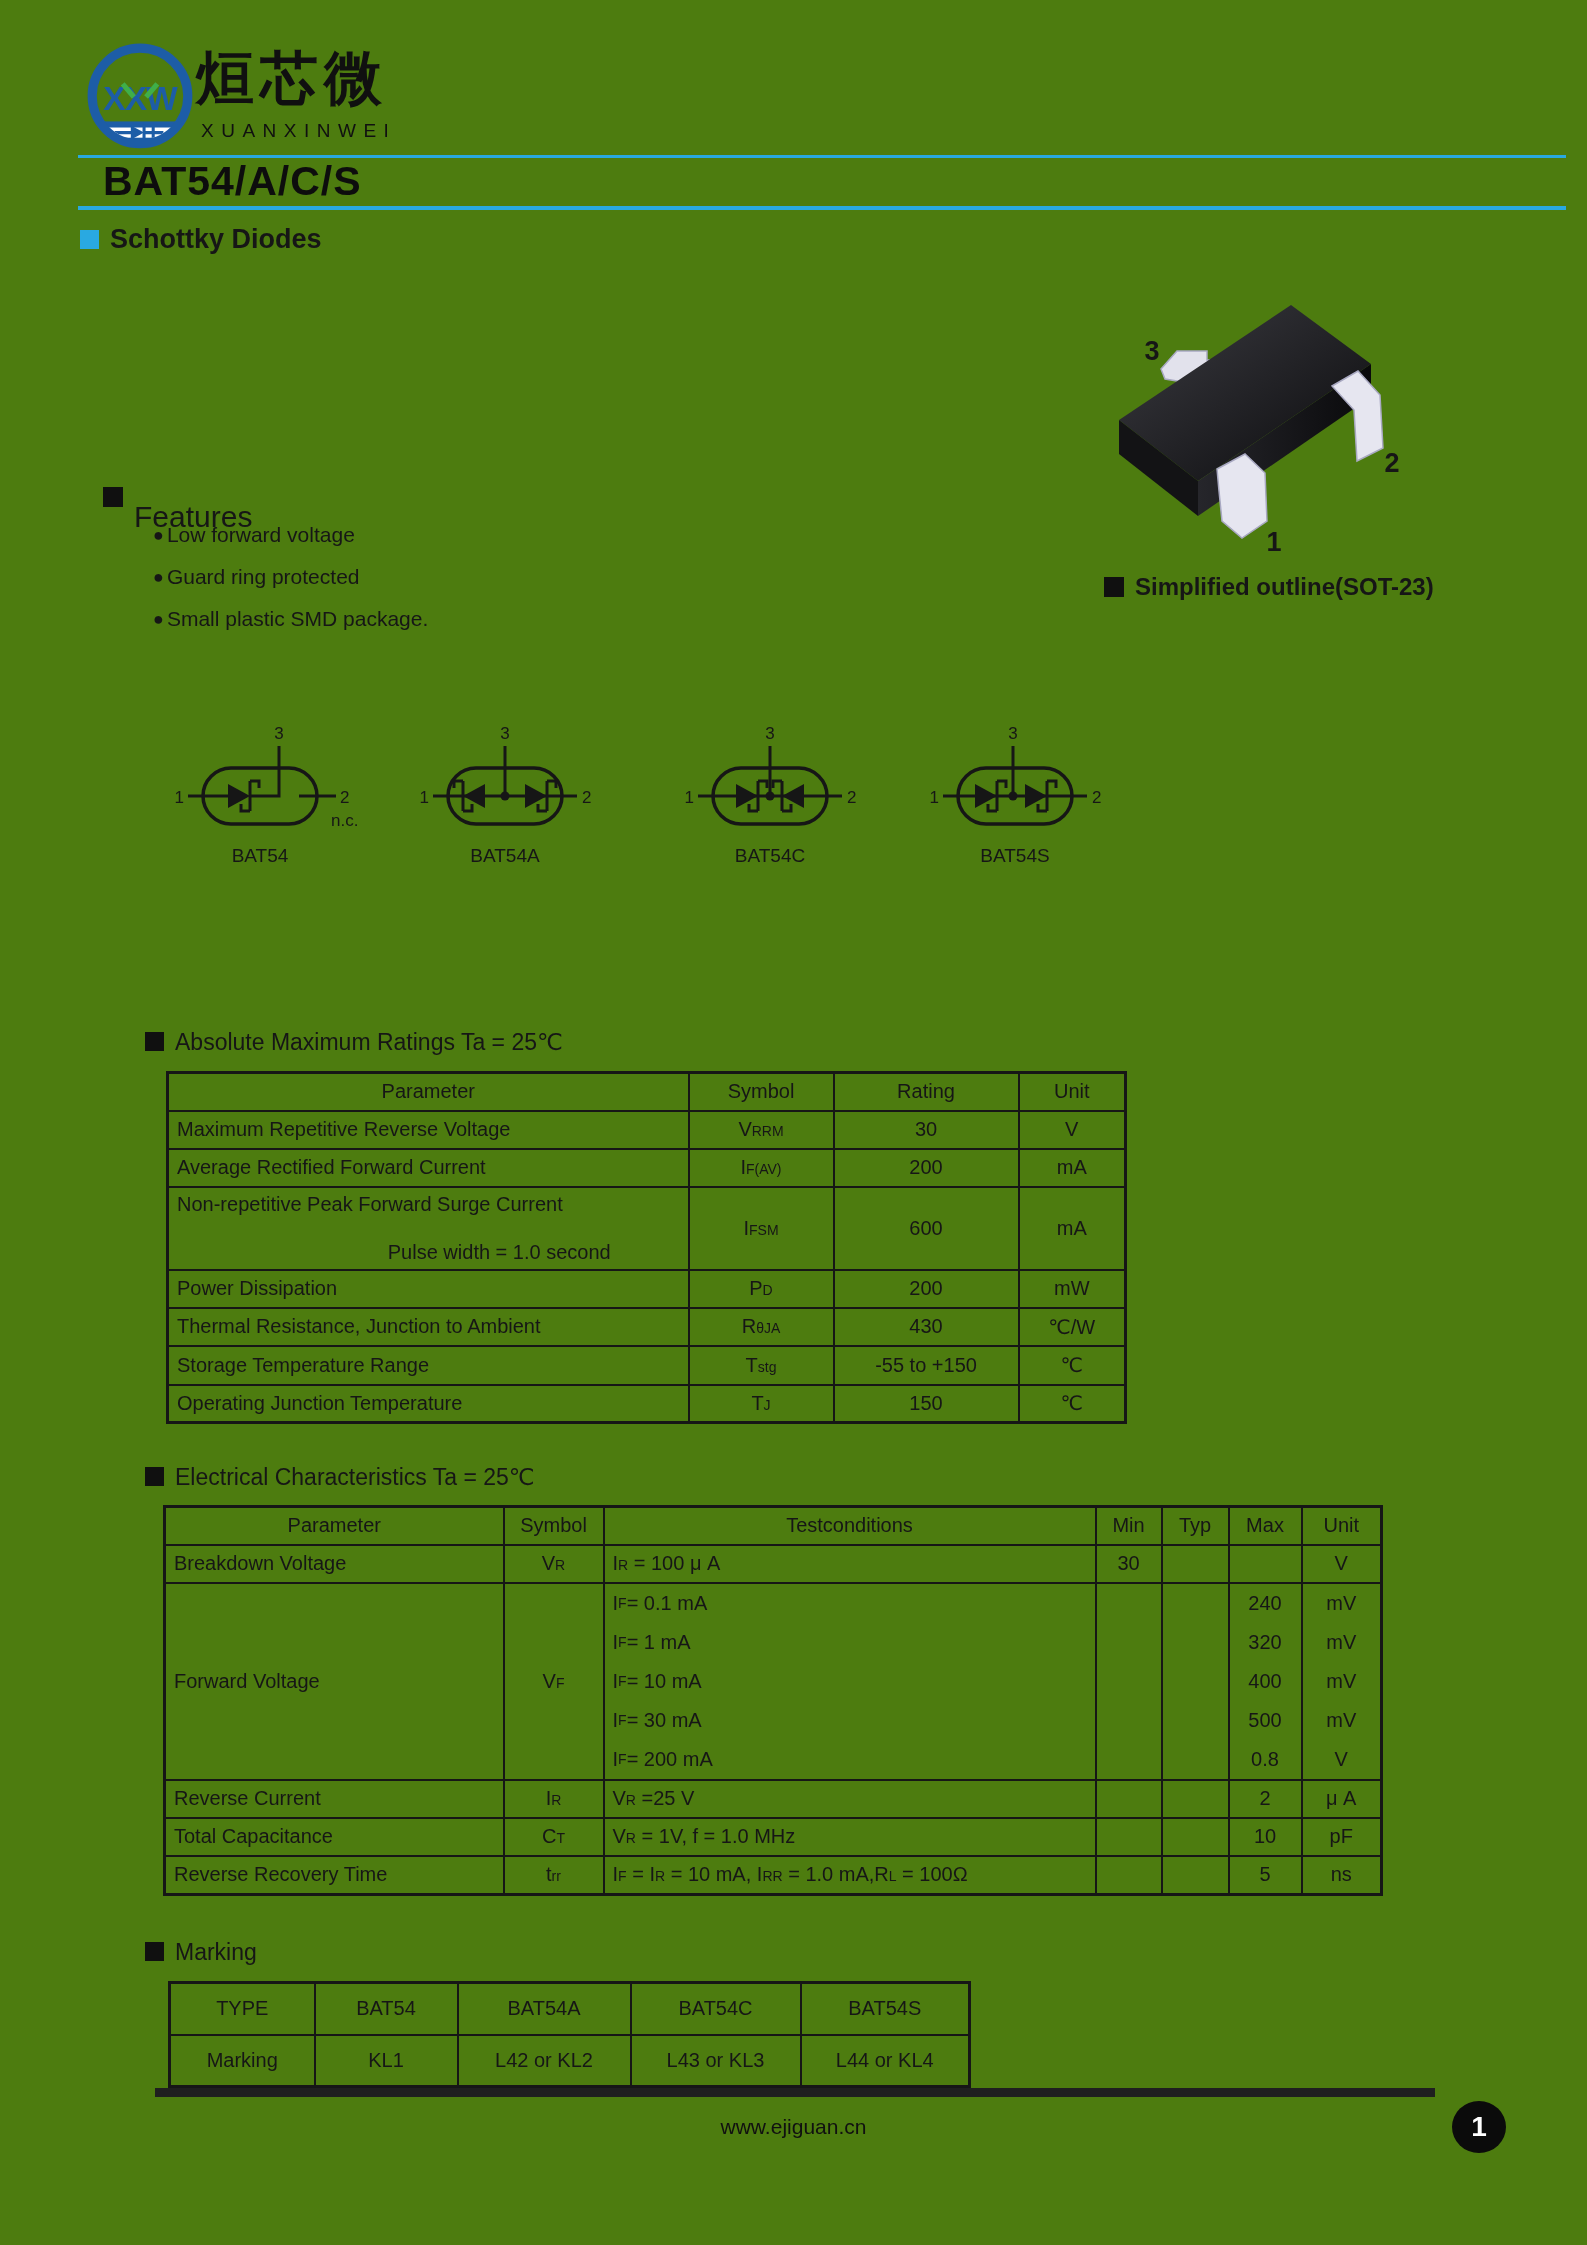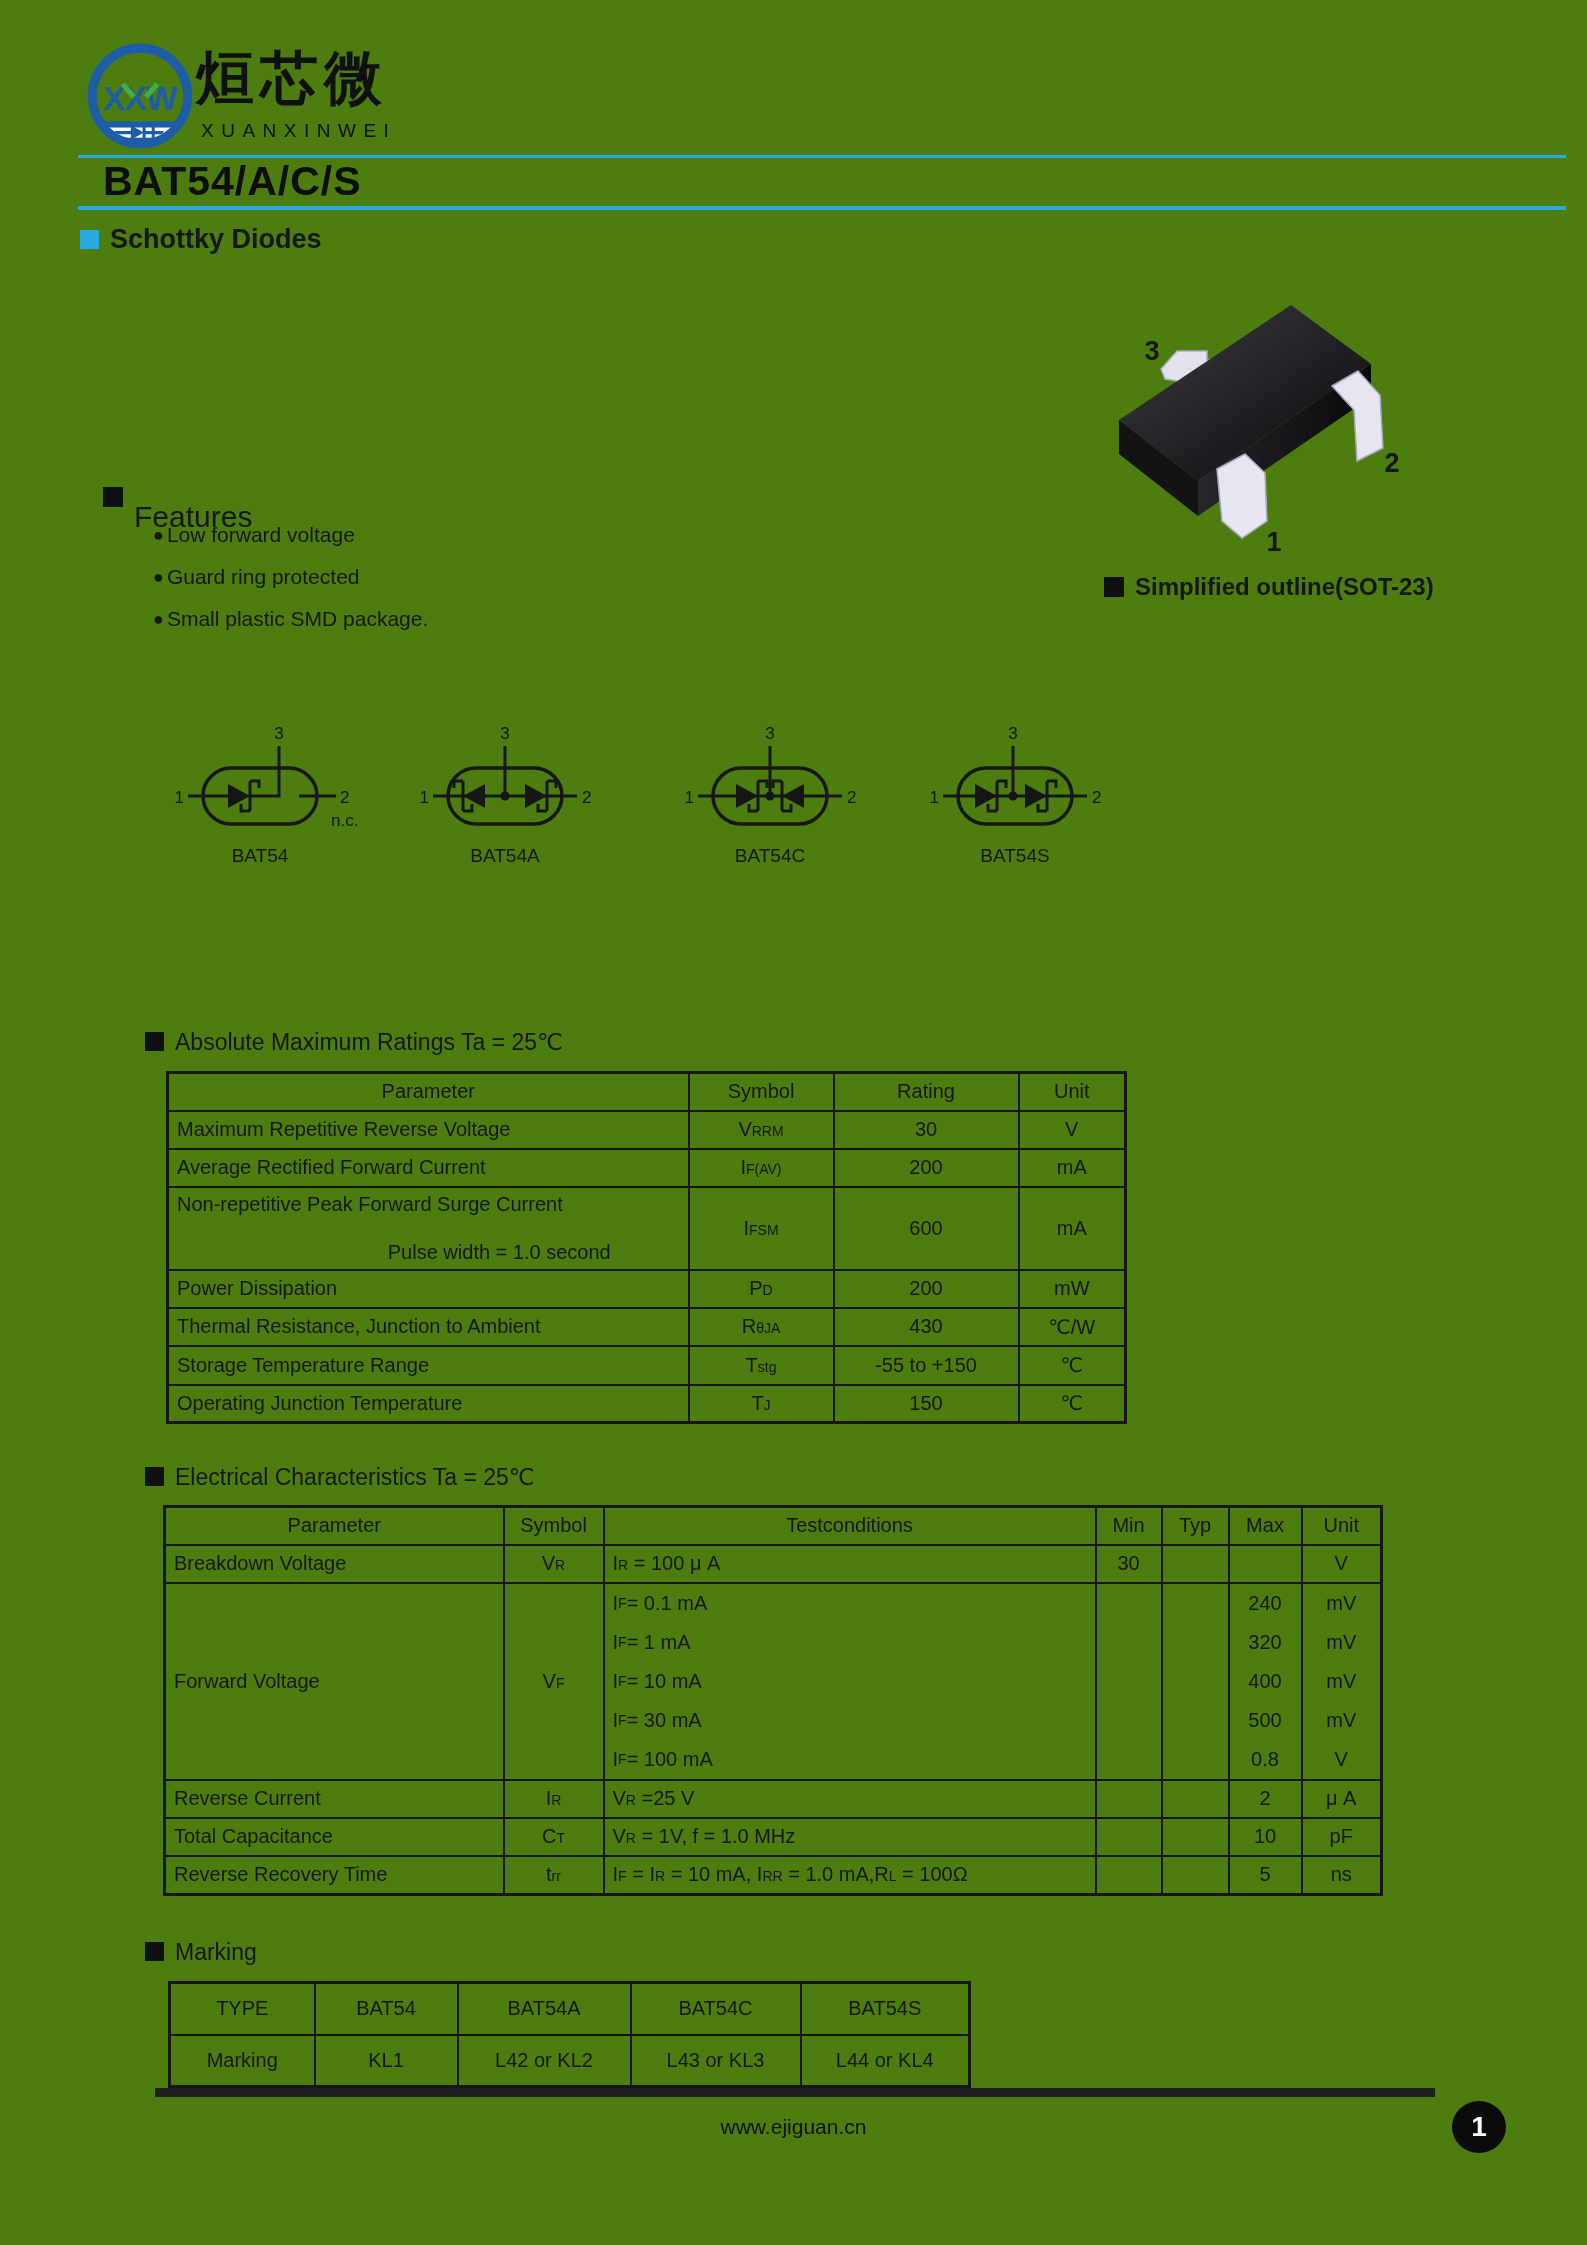--- a/index.html
+++ b/index.html
@@ -317,21 +317,21 @@
               <span> = 10 mA</span>
             </div>
         <div class="ln">
               <span>I</span>
               <span class="sb">F</span>
               <span> = 30 mA</span>
             </div>
         <div class="ln">
               <span>I</span>
               <span class="sb">F</span>
-              <span> = 100 mA</span>
+              <span> = 200 mA</span>
             </div>
       </td>
       <td></td>
       <td></td>
       <td>
         <div class="ln lnc">240</div>
         <div class="ln lnc">320</div>
         <div class="ln lnc">400</div>
         <div class="ln lnc">500</div>
         <div class="ln lnc">0.8</div>

